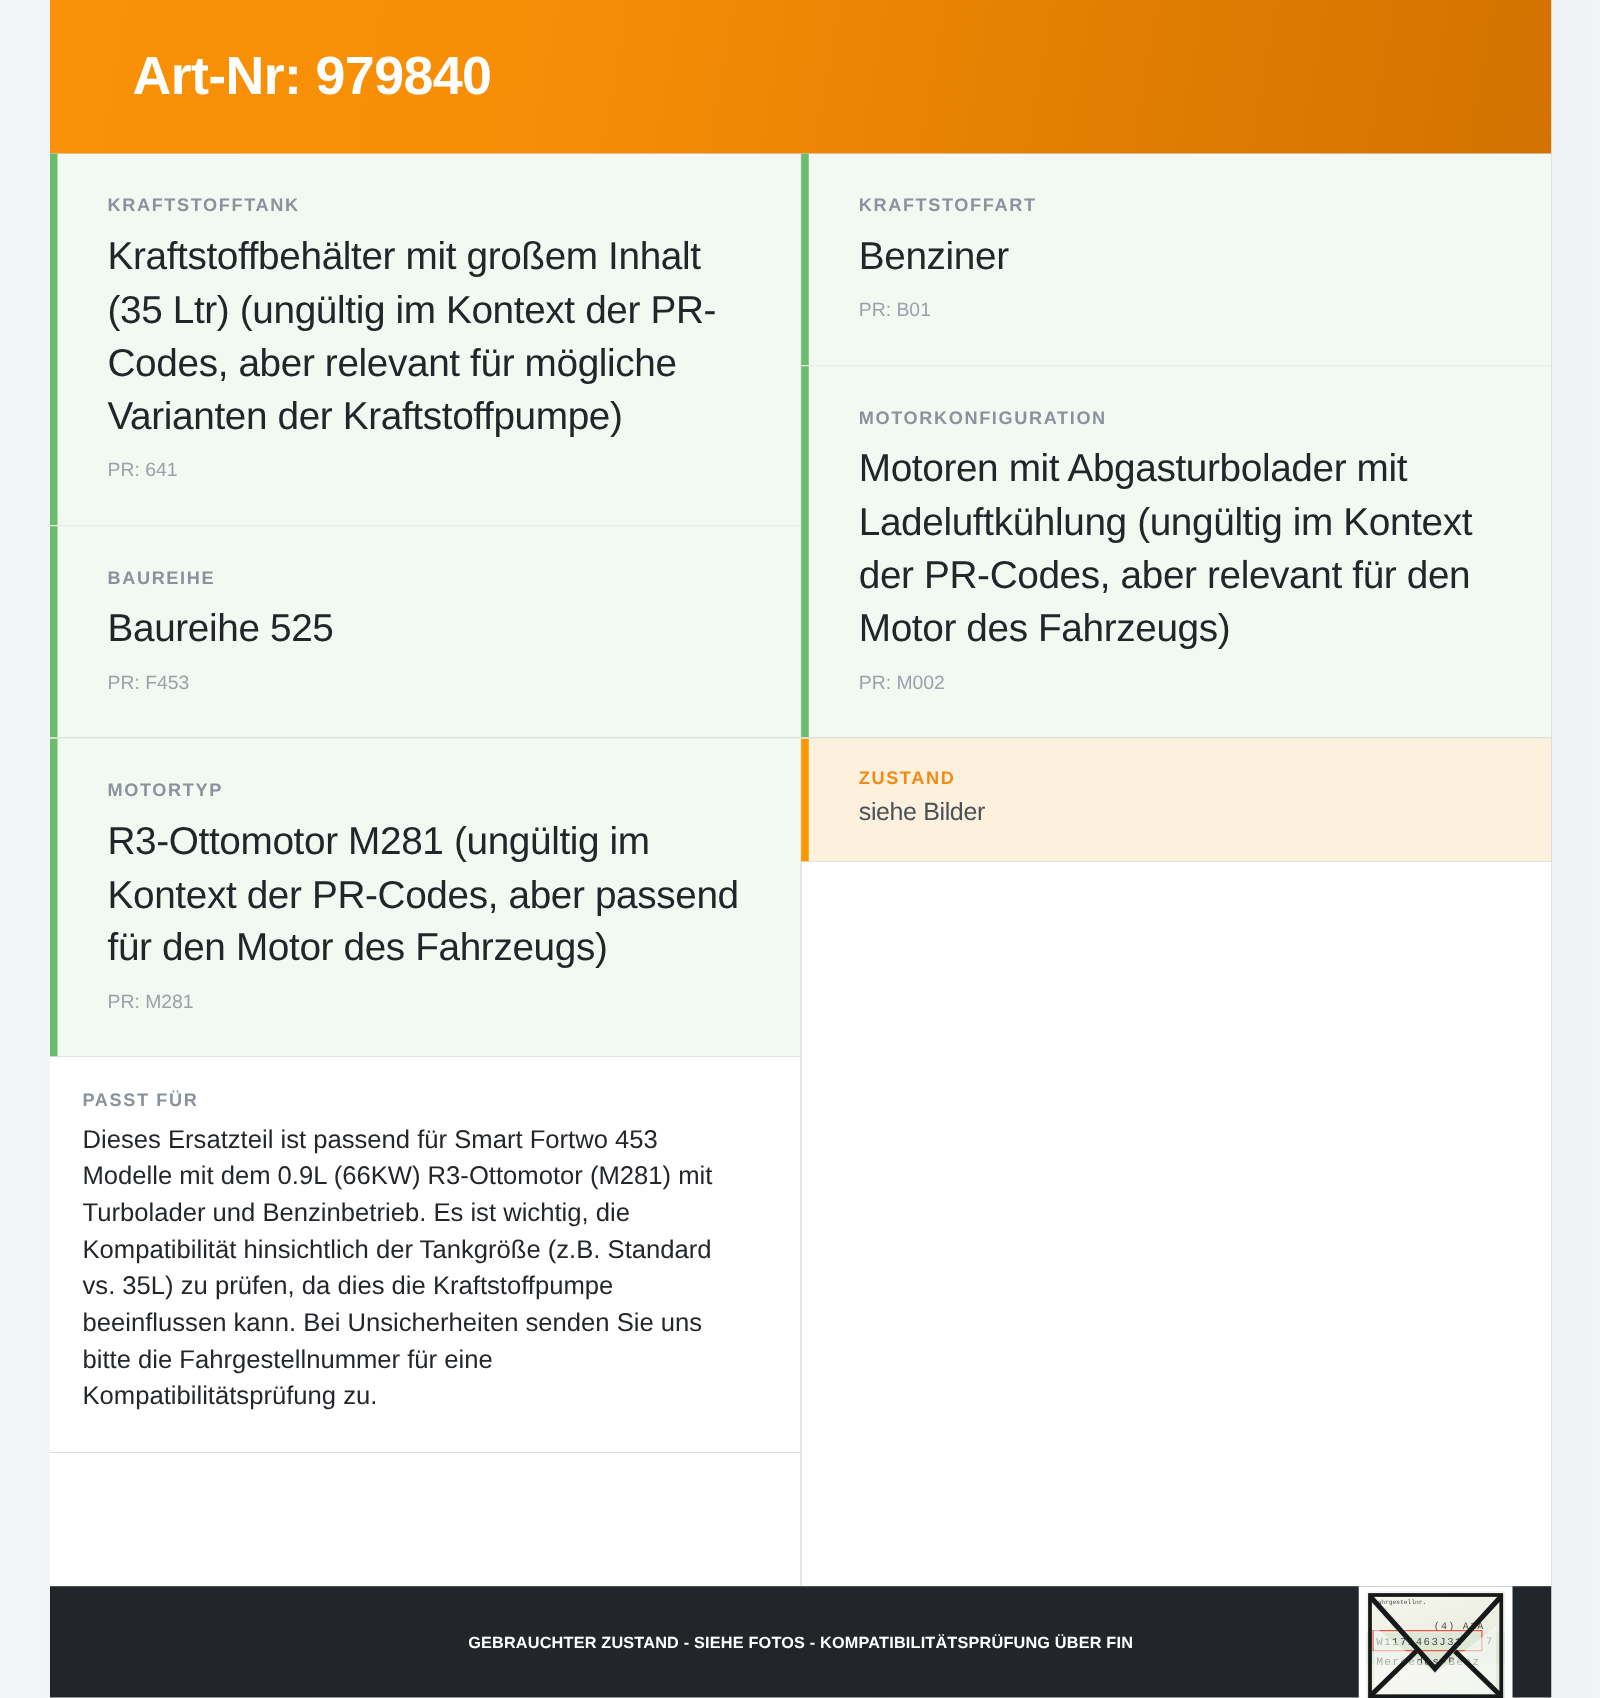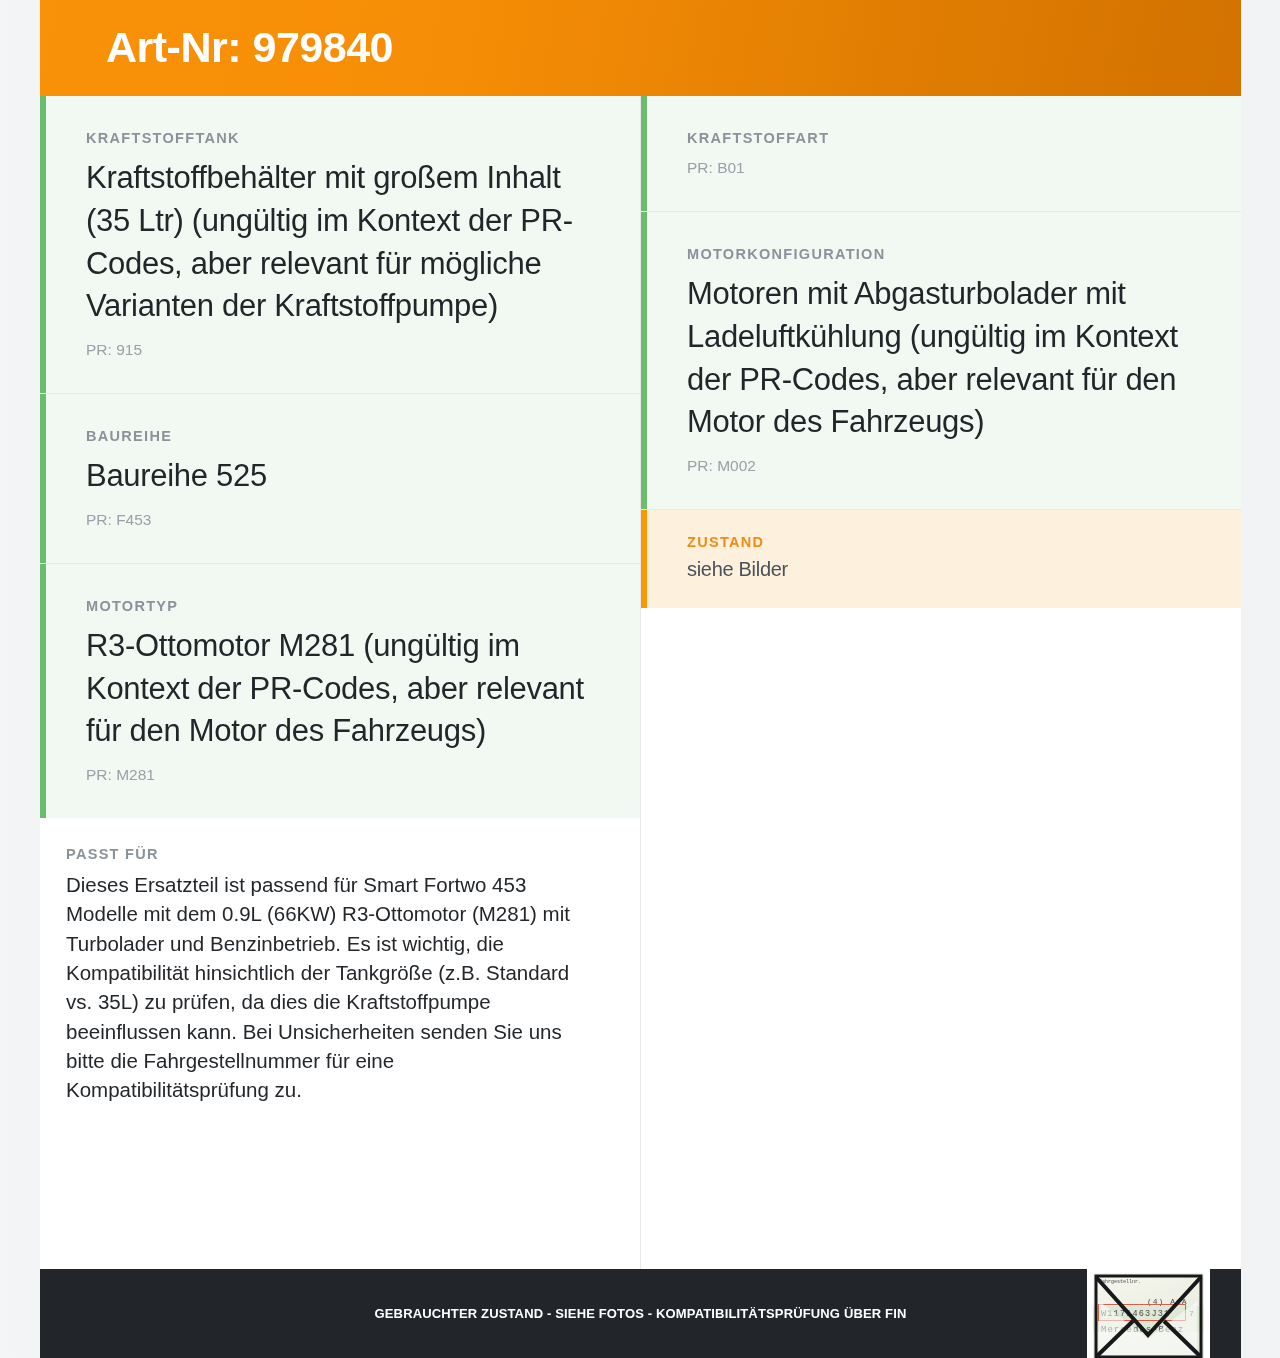--- a/index.html
+++ b/index.html
@@ -21,21 +21,21 @@
     width: 1201px;
     height: 1358px;
     background: #ffffff;
     display: flex;
     flex-direction: column;
     box-shadow: 0 0 0 0 rgba(0,0,0,0);
   }
 
   
   .header {
-    height: 96px;
+    height: 123px;
     background: linear-gradient(100deg, #f99208 0%, #f68d06 35%, #e07d02 72%, #d27200 100%);
     display: flex;
     align-items: center;
     flex: 0 0 auto;
   }
   .header-title {
     color: #ffffff;
     font-size: 43px;
     font-weight: bold;
     letter-spacing: -0.5px;
@@ -216,47 +216,48 @@
     <div class="header-title">Art-Nr: 979840</div>
   </div>
 
   <div class="body">
 
     <div class="col col-left">
 
       <div class="card">
         <div class="card-label">KRAFTSTOFFTANK</div>
         <div class="card-value">Kraftstoffbehälter mit großem Inhalt (35 Ltr) (ungültig im Kontext der PR-Codes, aber relevant für mögliche Varianten der Kraftstoffpumpe)</div>
-        <div class="card-pr">PR: 915</div>
+        <div class="card-pr">PR: 641</div>
       </div>
 
       <div class="card">
         <div class="card-label">BAUREIHE</div>
         <div class="card-value">Baureihe 525</div>
         <div class="card-pr">PR: F453</div>
       </div>
 
       <div class="card">
         <div class="card-label">MOTORTYP</div>
-        <div class="card-value">R3-Ottomotor M281 (ungültig im Kontext der PR-Codes, aber relevant für den Motor des Fahrzeugs)</div>
+        <div class="card-value">R3-Ottomotor M281 (ungültig im Kontext der PR-Codes, aber passend für den Motor des Fahrzeugs)</div>
         <div class="card-pr">PR: M281</div>
       </div>
 
       <div class="fits">
         <div class="fits-label">PASST FÜR</div>
         <div class="fits-text">Dieses Ersatzteil ist passend für Smart Fortwo 453 Modelle mit dem 0.9L (66KW) R3-Ottomotor (M281) mit Turbolader und Benzinbetrieb. Es ist wichtig, die Kompatibilität hinsichtlich der Tankgröße (z.B. Standard vs. 35L) zu prüfen, da dies die Kraftstoffpumpe beeinflussen kann. Bei Unsicherheiten senden Sie uns bitte die Fahrgestellnummer für eine Kompatibilitätsprüfung zu.</div>
       </div>
 
       <div class="spacer"></div>
     </div>
 
     <div class="col col-right">
 
       <div class="card">
         <div class="card-label">KRAFTSTOFFART</div>
+        <div class="card-value">Benziner</div>
         <div class="card-pr">PR: B01</div>
       </div>
 
       <div class="card">
         <div class="card-label">MOTORKONFIGURATION</div>
         <div class="card-value">Motoren mit Abgasturbolader mit Ladeluftkühlung (ungültig im Kontext der PR-Codes, aber relevant für den Motor des Fahrzeugs)</div>
         <div class="card-pr">PR: M002</div>
       </div>
 
       <div class="card accent-orange">

